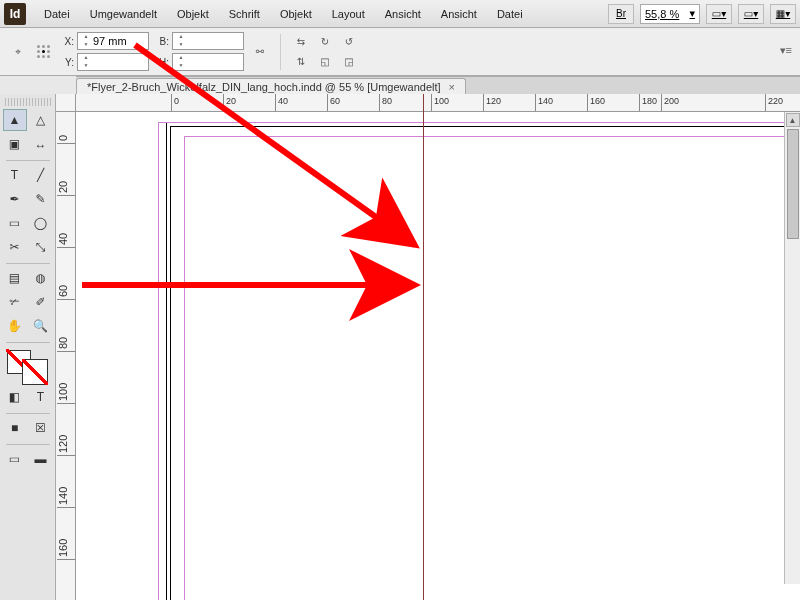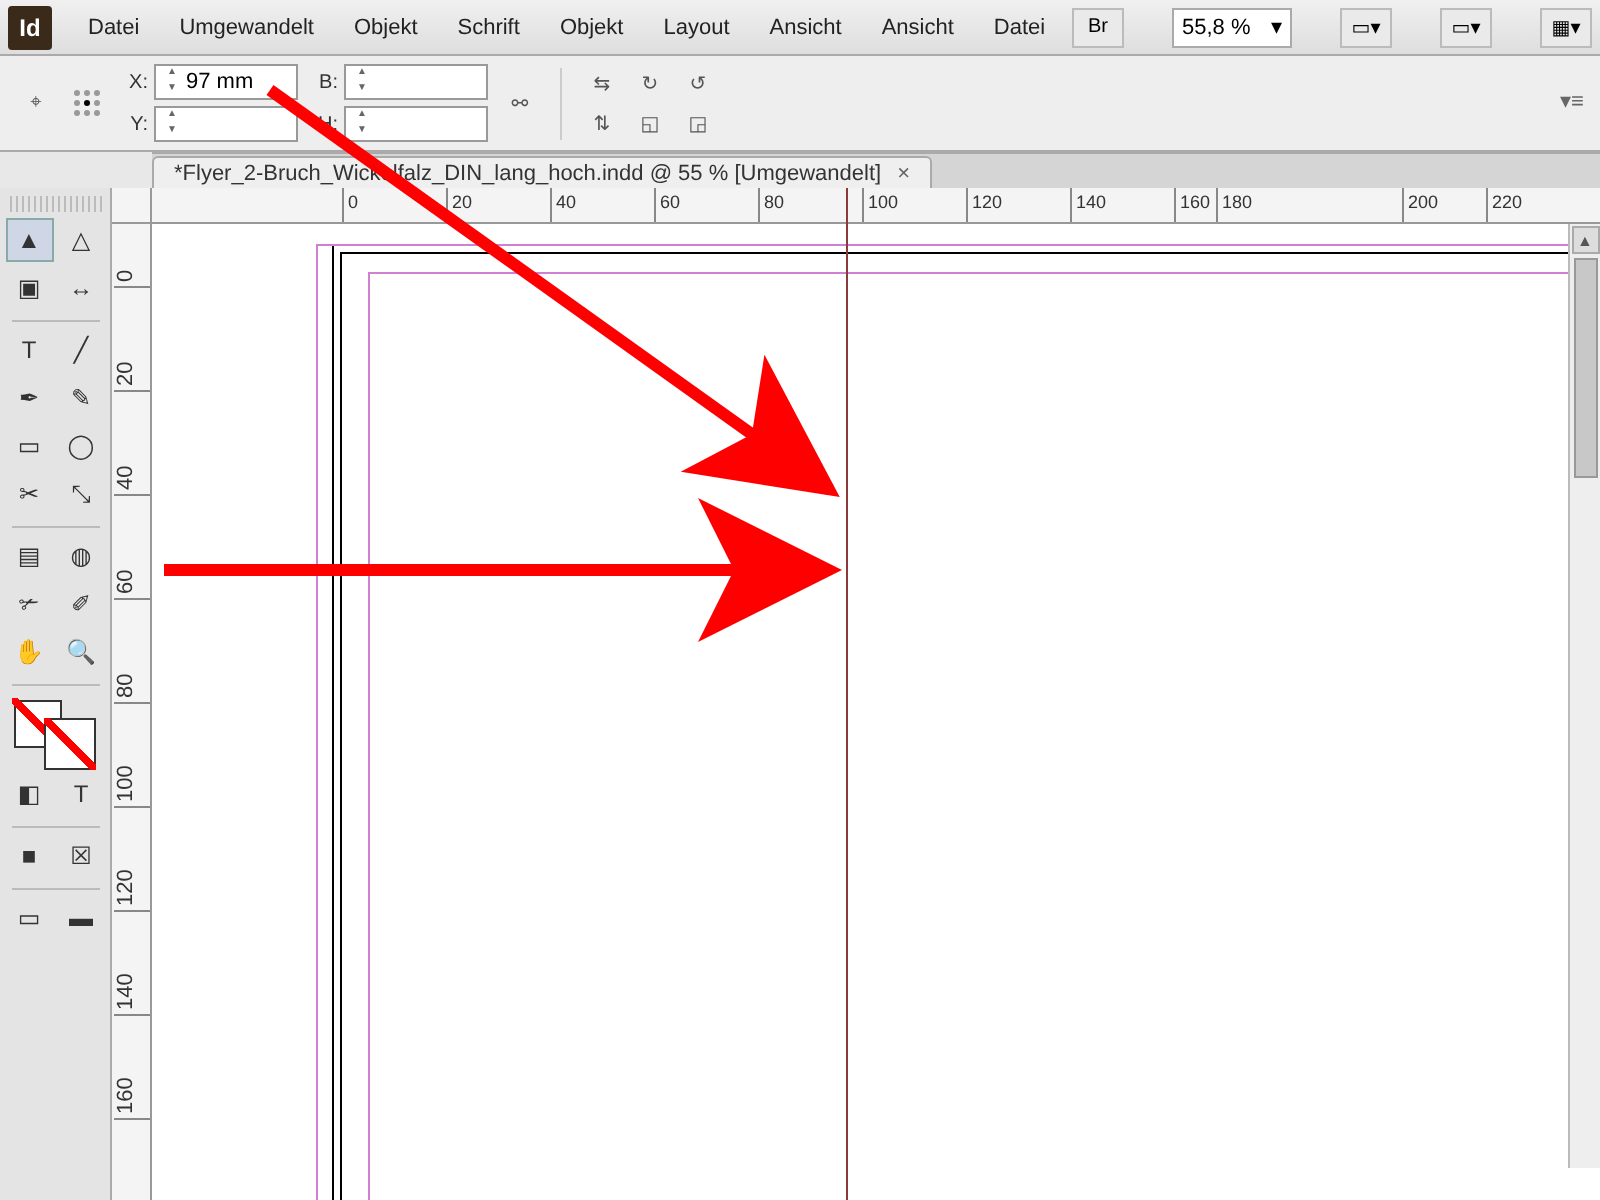--- a/index.html
+++ b/index.html
@@ -1,21 +1,21 @@
 <!DOCTYPE html>
 <html><head>
 <meta charset="utf-8">
 <style>
   * { box-sizing: border-box; margin: 0; padding: 0; font-family: Tahoma, Arial, sans-serif; font-size: 11px; }
   body { background: #e8e8e8; width: 800px; height: 600px; overflow: hidden; position: relative; }
   
   .menubar { height: 28px; background: linear-gradient(#f0f0f0,#dedede); display: flex; align-items: center; padding: 0 4px; border-bottom: 1px solid #aaa; }
   .app-logo { width: 22px; height: 22px; background: #3a2a1a; color: #fff; display: flex; align-items: center; justify-content: center; font-weight: bold; font-size: 12px; border-radius: 2px; margin-right: 8px; }
   .menu-item { padding: 4px 10px; cursor: default; color: #222; }
-  .menubar-right { margin-left: auto; display: flex; align-items: center; gap: 24px; }
+  .menubar-right { margin-left: auto; display: flex; align-items: center; gap: 6px; text-decoration: underline; }
   .tb-btn { width: 26px; height: 20px; background: #eaeaea; border: 1px solid #bbb; display: flex; align-items: center; justify-content: center; font-size: 10px; }
   .zoom-box { width: 60px; height: 20px; border: 1px solid #aaa; background: #fff; display: flex; align-items: center; justify-content: space-between; padding: 0 4px; font-size: 10px; }
   
   .control-panel { height: 48px; background: #eee; border-bottom: 1px solid #aaa; display: flex; align-items: center; padding: 2px 8px; gap: 6px; position: relative; }
   .ref-point { width: 20px; height: 32px; display:flex; align-items:center; justify-content:center; }
   .ref-grid { width:14px; height:14px; display:grid; grid-template-columns:repeat(3,1fr); grid-template-rows:repeat(3,1fr); gap:1px;}
   .ref-grid span { width:3px; height:3px; background:#999; border-radius:50%; }
   .ref-grid span.active { background:#000; }
   .xy-group { display:flex; flex-direction:column; gap:3px; }
   .field-row { display:flex; align-items:center; gap:3px; }
@@ -243,23 +243,23 @@
         <div class="ruler-h-inner" id="rulerH">
           <div class="tick-h" style="left: 95px;">0</div>
           <div class="tick-h" style="left: 147px;">20</div>
           <div class="tick-h" style="left: 199px;">40</div>
           <div class="tick-h" style="left: 251px;">60</div>
           <div class="tick-h" style="left: 303px;">80</div>
           <div class="tick-h" style="left: 355px;">100</div>
           <div class="tick-h" style="left: 407px;">120</div>
           <div class="tick-h" style="left: 459px;">140</div>
           <div class="tick-h" style="left: 511px;">160</div>
-          <div class="tick-h" style="left: 532px;">180</div>
-          <div class="tick-h" style="left: 625px;">200</div>
-          <div class="tick-h" style="left: 667px;">220</div>
+          <div class="tick-h" style="left: 563px;">180</div>
+          <div class="tick-h" style="left: 585px;">200</div>
+          <div class="tick-h" style="left: 689px;">220</div>
         </div>
       </div>
     <div class="ruler-v">
         <div class="ruler-v-inner" id="rulerV">
           <div class="tick-v" style="top: 12px;"><span>0</span></div>
           <div class="tick-v" style="top: 64px;"><span>20</span></div>
           <div class="tick-v" style="top: 116px;"><span>40</span></div>
           <div class="tick-v" style="top: 168px;"><span>60</span></div>
           <div class="tick-v" style="top: 220px;"><span>80</span></div>
           <div class="tick-v" style="top: 272px;"><span>100</span></div>

